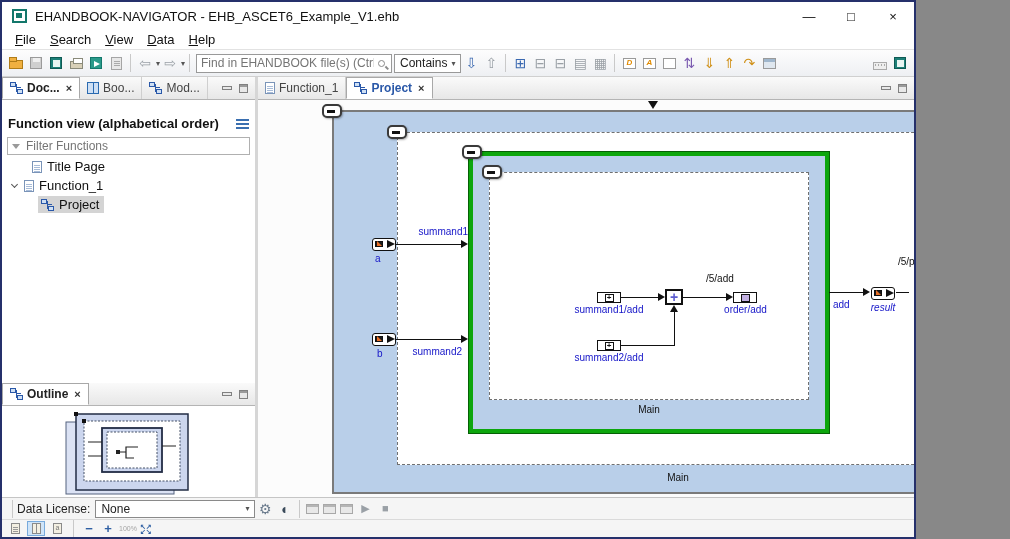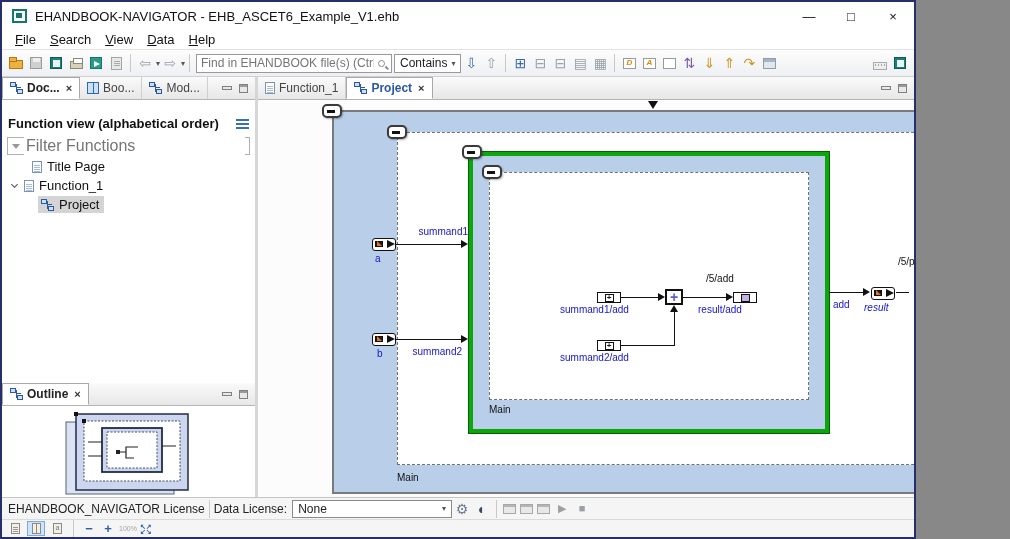--- a/index.html
+++ b/index.html
@@ -75,37 +75,37 @@
   .ic-diag::after{content:"";position:absolute;right:0;bottom:0;width:4px;height:3px;border:1px solid #2a58a8;background:#cfe0f4;}
   .ic-bluebook{width:12px;height:12px;border:1px solid #2a6ab0;background:#cfe0f4;position:relative;flex:0 0 auto;}
   .ic-bluebook::after{content:"";position:absolute;left:5px;top:0;width:1px;height:10px;background:#2a6ab0;}
   .panelbody{background:#fff;flex:1;overflow:hidden;min-height:0;}
   .fvheader{display:flex;align-items:center;padding:16px 6px 4px 6px;}
   .fvheader b{font-size:13px;color:#111;}
   .ic-viewmenu{margin-left:auto;width:13px;height:10px;
     background:repeating-linear-gradient(#3a6fb0 0 2px,#0000 2px 4px);}
   .filter{margin:2px 5px;height:18px;border:1px solid #b0b0b0;background:#fff;display:flex;align-items:center;padding:0 4px;gap:4px;}
   .funnel{width:0;height:0;border-left:4px solid transparent;border-right:4px solid transparent;border-top:5px solid #9a9a9a;position:relative;flex:0 0 auto;}
-  .filter input{border:none;outline:none;font-size:16px;color:#555;font-family:"Liberation Sans",sans-serif;flex:1;min-width:0;}
+  .filter input{border:none;outline:none;font-size:12px;color:#555;font-family:"Liberation Sans",sans-serif;flex:1;min-width:0;}
   .trow{display:flex;align-items:center;gap:5px;height:19px;font-size:13px;color:#111;}
   .chev{width:5px;height:5px;border-right:1.5px solid #555;border-bottom:1.5px solid #555;transform:rotate(45deg);margin:0 2px 2px 0;}
   .selrow{display:flex;align-items:center;gap:5px;background:#d4d4d4;padding:1px 5px 1px 3px;}
   
   .outbody{background:#fff;flex:1;display:flex;justify-content:center;padding-top:4px;min-height:0;}
   
   .canvas{position:relative;flex:1;background:#fcfcfc;overflow:hidden;}
   .bx{position:absolute;}
   .b-outer{background:#b9cfe9;border:2px solid #7a7a7a;}
   .b-dash{background:#fff;border:1px dashed #707070;}
   .b-green{background:#b9cfe9;border:4px solid #0da60d;box-shadow:0 0 0 1px #056005;}
   .clps{position:absolute;width:20px;height:14px;background:#fff;border:2px solid #3a3a3a;border-radius:5px;z-index:6;box-shadow:1px 1px 2px rgba(0,0,0,.3);}
   .clps::after{content:"";position:absolute;left:3px;top:4px;width:8px;height:2.5px;background:#111;}
   .dlabel{position:absolute;font-size:10px;color:#111;text-align:center;}
   .blabel{position:absolute;font-size:10px;color:#1515c8;}
-  .tac{text-align:left;} .tar{text-align:right;}
+  .tac{text-align:center;} .tar{text-align:right;}
   .wh{position:absolute;height:1.2px;background:#111;z-index:3;}
   .wv{position:absolute;width:1.2px;background:#111;z-index:3;}
   .ar{position:absolute;width:0;height:0;border-left:7px solid #111;border-top:4px solid transparent;border-bottom:4px solid transparent;z-index:3;}
   .au{position:absolute;width:0;height:0;border-bottom:7px solid #111;border-left:4px solid transparent;border-right:4px solid transparent;z-index:3;}
   .sig{position:absolute;width:24px;height:13px;border:1.5px solid #111;border-radius:3px;background:#fff;z-index:4;}
   .sig .sq{position:absolute;left:2px;top:2px;width:8px;height:6px;border:1px solid #111;background:#1a1a1a;}
   .sig .sq::after{content:"";position:absolute;left:1px;bottom:0;width:0;height:0;border-bottom:5px solid #e87028;border-right:5px solid transparent;}
   .sig .tip{position:absolute;right:0;top:1px;width:0;height:0;border-left:8px solid #111;border-top:4px solid transparent;border-bottom:4px solid transparent;}
   .opb{position:absolute;width:24px;height:11px;border:1px solid #111;background:#fff;display:flex;align-items:center;justify-content:center;z-index:4;}
   .mini{width:9px;height:8px;border:1px solid #111;font-size:8px;line-height:6px;text-align:center;color:#111;font-weight:bold;background:#fff;}
@@ -393,21 +393,21 @@
         <span class="blabel tac" style="left:302px;top:252px;width:98px;">summand2/add</span>
 
         <div class="adder" style="left:407px;top:189px;">
             <span>+</span>
           </div>
         <span class="dlabel" style="left:448px;top:173px;">/5/add</span>
 
         <div class="opb" style="left:475px;top:192px;">
             <span class="mini purple"></span>
           </div>
-        <span class="blabel tac" style="left:440px;top:204px;width:95px;">result/add</span>
+        <span class="blabel tac" style="left:440px;top:204px;width:95px;">order/add</span>
 
         <i class="wh" style="left:363px;top:197px;width:37px;"></i>
         <i class="ar" style="left:400px;top:193px;"></i>
         <i class="wh" style="left:425px;top:197px;width:43px;"></i>
         <i class="ar" style="left:468px;top:193px;"></i>
         <i class="wh" style="left:363px;top:245px;width:54px;"></i>
         <i class="wv" style="left:416px;top:209px;height:37px;"></i>
         <i class="au" style="left:412px;top:205px;"></i>
 
         <i class="wh" style="left:571px;top:192px;width:34px;"></i>
@@ -418,21 +418,20 @@
           </div>
         <i class="wh" style="left:638px;top:192px;width:13px;"></i>
         <span class="blabel" style="left:575px;top:199px;">add</span>
         <span class="blabel tac" style="left:606px;top:202px;width:38px;font-style:italic;">result</span>
         <span class="dlabel" style="left:640px;top:156px;">/5/process</span>
       </div>
     </div>
   </div>
 
   <div class="statusbar">
-    <span>EHANDBOOK_NAVIGATOR License</span>
     <span class="vsep"></span>
     <span>Data License:</span>
     <div class="dselect">
       <span>None</span>
       <span class="caret">▾</span>
     </div>
     <span class="tico">
         <span class="g" style="color:#6b7b8d;">⚙</span>
       </span>
     <span class="tico">

